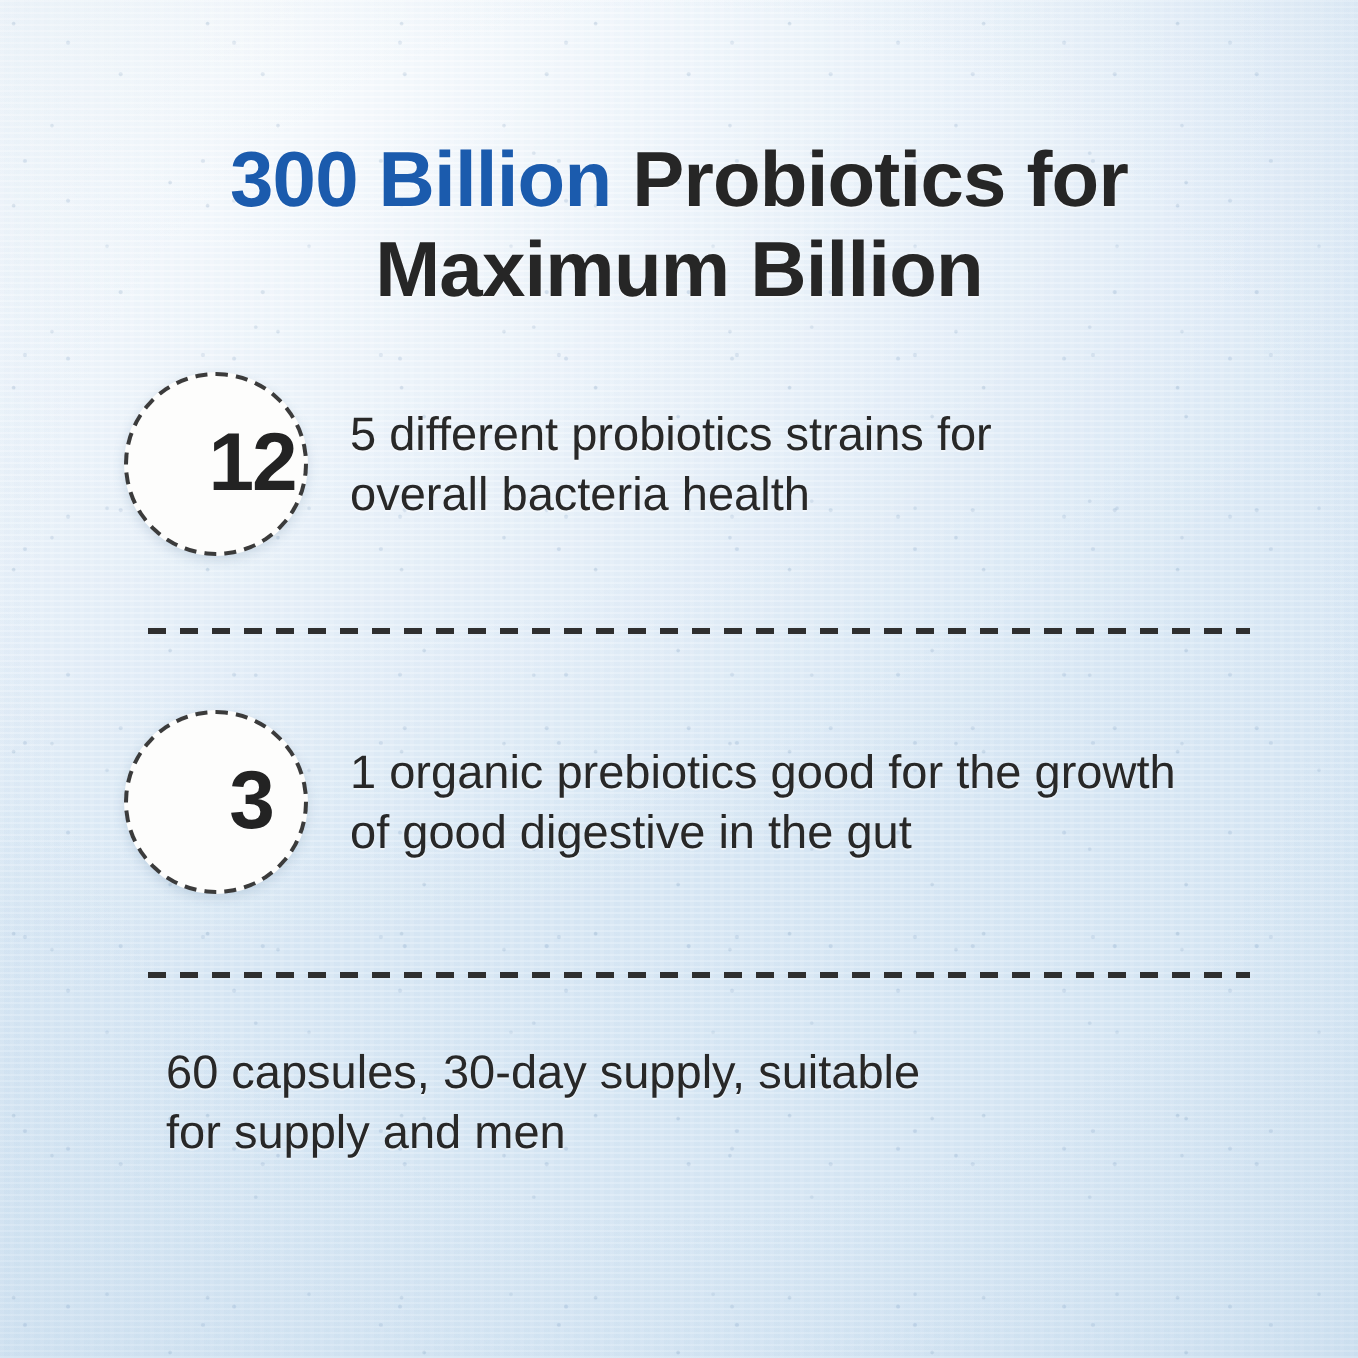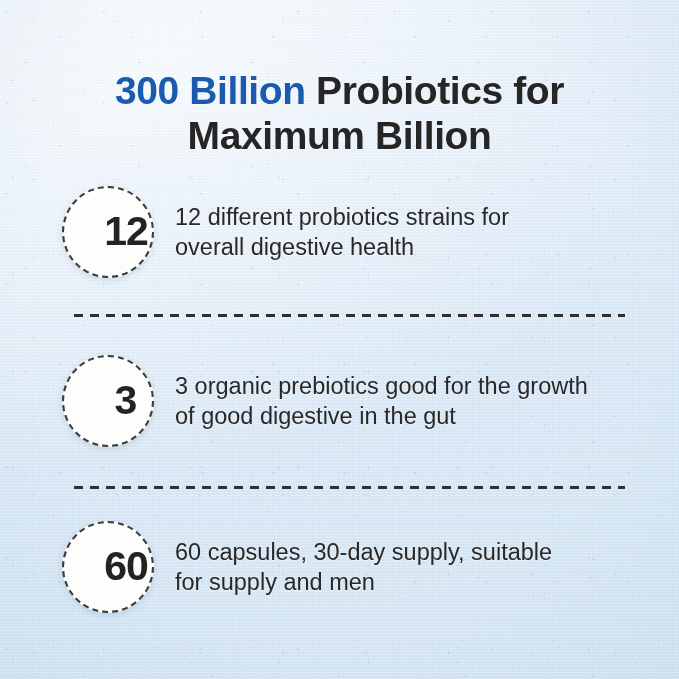--- a/index.html
+++ b/index.html
@@ -170,43 +170,40 @@
     <h1 class="headline">
       <span class="hl-line"><span class="hl-accent">300 Billion</span><span> Probiotics for</span></span>
       <span class="hl-line">Maximum Billion</span>
     </h1>
 
     <div class="feature-row" id="feature-row-0">
       <div class="badge">
         <span class="badge-number">12</span>
       </div>
       <div class="feature-text">
-        <span class="ft-line">12 different probiotics strains for</span>
-        <span class="ft-line">overall digestive health</span>
+        <span class="ft-line">5 different probiotics strains for</span>
+        <span class="ft-line">overall bacteria health</span>
       </div>
     </div>
 
     <div class="divider" id="divider-0"></div>
 
     <div class="feature-row" id="feature-row-1">
       <div class="badge">
         <span class="badge-number narrow">3</span>
       </div>
       <div class="feature-text">
-        <span class="ft-line">3 organic prebiotics good for the growth</span>
+        <span class="ft-line">1 organic prebiotics good for the growth</span>
         <span class="ft-line">of good digestive in the gut</span>
       </div>
     </div>
 
     <div class="divider" id="divider-1"></div>
 
     <div class="feature-row" id="feature-row-2">
-      <div class="badge">
-        <span class="badge-number">60</span>
-      </div>
       <div class="feature-text">
         <span class="ft-line">60 capsules, 30-day supply, suitable</span>
         <span class="ft-line">for supply and men</span>
       </div>
     </div>
 
   </div>
 </div>
 
 </body></html>

